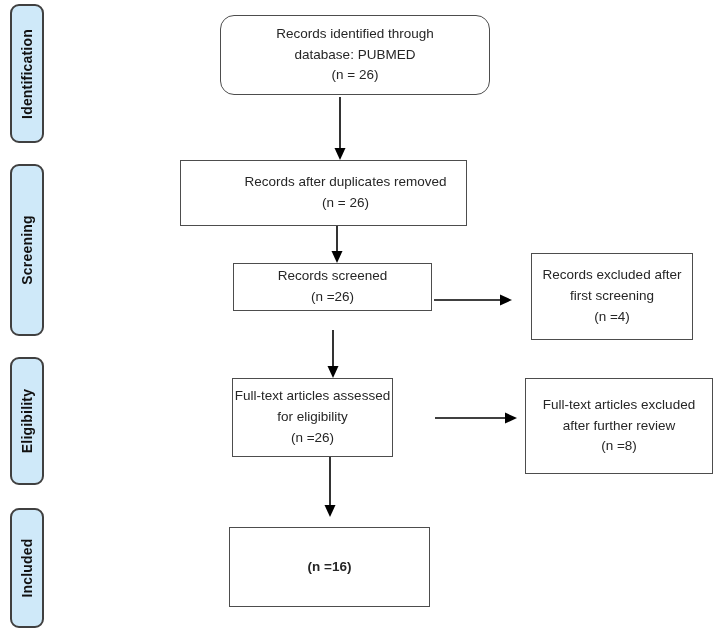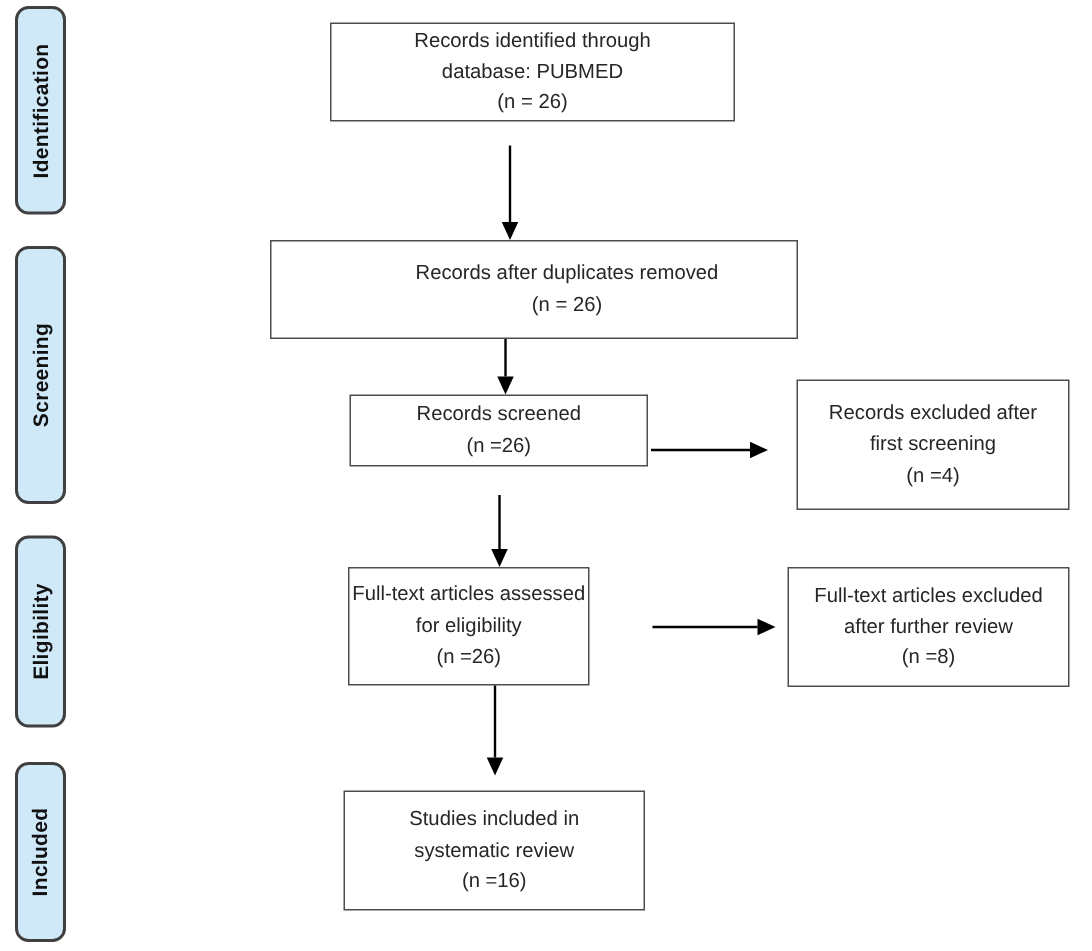--- a/index.html
+++ b/index.html
@@ -48,28 +48,28 @@
     display: flex;
     flex-direction: column;
     align-items: center;
     justify-content: center;
     text-align: center;
     font-size: 13.5px;
     line-height: 1.55;
   }
   .box-text  { white-space: pre-line; }
   .box-count { white-space: nowrap; }
-  .box-count.bold { font-weight: 400; }
+  .box-count.bold { font-weight: 700; }
 
-  .box-identified        { left: 220px; top: 15px;  width: 270px; height: 66px; }
-  .box-duplicates        { left: 180px; top: 160px; width: 352px; height: 66px; padding-left: 44px; }
+  .box-identified        { left: 220px; top: 15px;  width: 270px; height: 80px; border-radius: 14px; }
+  .box-duplicates        { left: 180px; top: 160px; width: 287px; height: 66px; padding-left: 44px; }
   .box-screened          { left: 233px; top: 263px; width: 199px; height: 48px; }
-  .box-excluded-first    { left: 531px; top: 253px; width: 182px; height: 87px; }
+  .box-excluded-first    { left: 531px; top: 253px; width: 162px; height: 87px; }
   .box-fulltext          { left: 232px; top: 378px; width: 161px; height: 79px; }
-  .box-fulltext-excluded { left: 525px; top: 378px; width: 188px; height: 80px; }
+  .box-fulltext-excluded { left: 525px; top: 378px; width: 188px; height: 96px; }
   .box-included          { left: 229px; top: 527px; width: 201px; height: 80px; }
 
   .arrow-layer {
     position: absolute;
     left: 0; top: 0;
     width: 728px;
     height: 634px;
     pointer-events: none;
   }
   .arrow-layer line { stroke: #000000; stroke-width: 1.6; }
@@ -121,22 +121,20 @@
     <div class="box-count">(n =26)</div>
   </div>
 
   <div class="flow-box box-fulltext-excluded">
     <div class="box-text">Full-text articles excluded
 after further review</div>
     <div class="box-count">(n =8)</div>
   </div>
 
   <div class="flow-box box-included">
-    <div class="box-text">Studies included in
-systematic review</div>
     <div class="box-count bold">(n =16)</div>
   </div>
 
   <svg class="arrow-layer" viewBox="0 0 728 634" aria-hidden="true">
     <g>
       <line x1="340" y1="97" x2="340" y2="148"></line>
       <polygon points="340,160 334.5,148 345.5,148"></polygon>
     </g>
     <g>
       <line x1="337" y1="226" x2="337" y2="251"></line>

